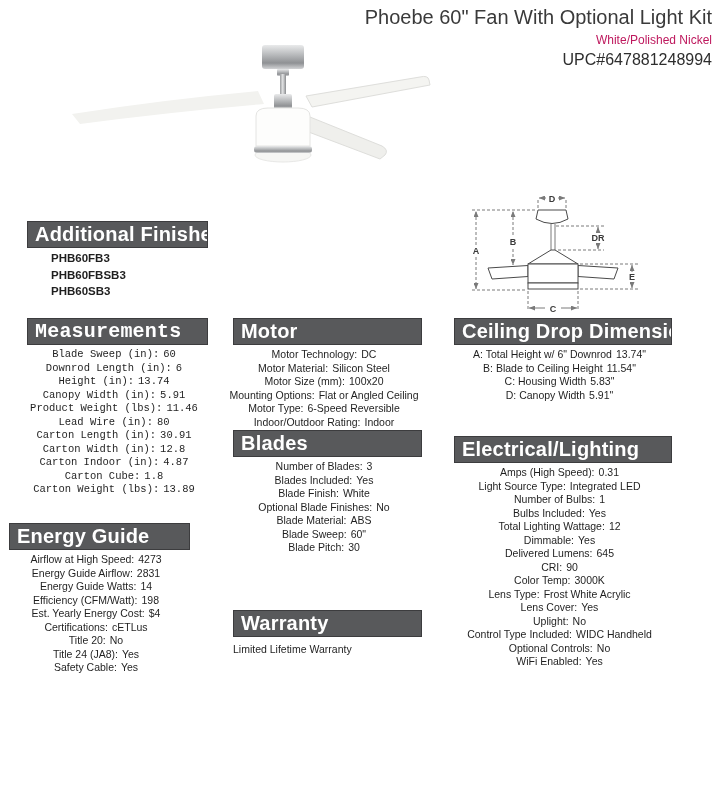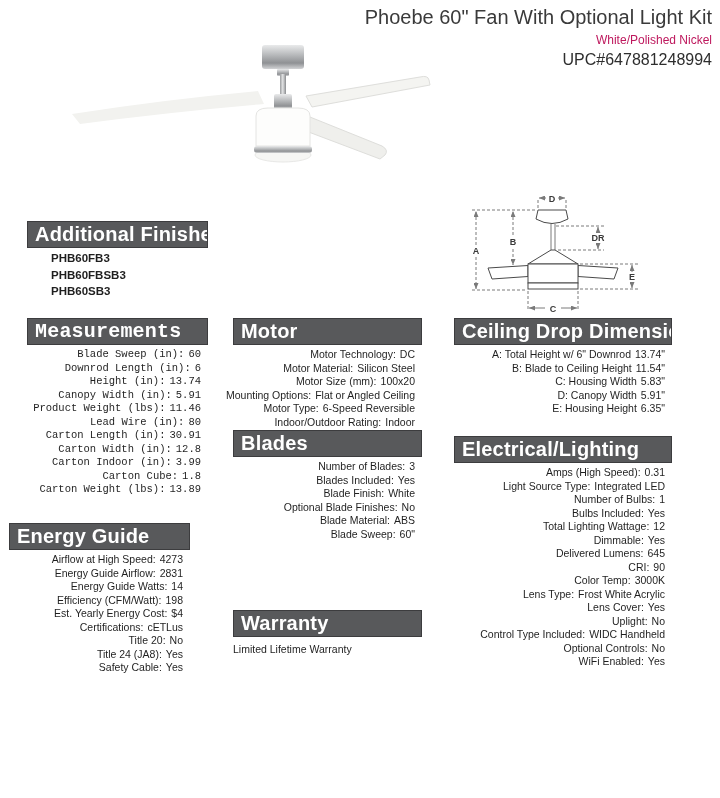--- a/index.html
+++ b/index.html
@@ -20,21 +20,21 @@
 
   
   .section { position:absolute; }
   .section-header {
     background:#58595b; color:#fff; font-weight:bold; font-size:20px;
     height:27px; line-height:25px; padding-left:7px;
     border:1px solid #3c3c3e; box-sizing:border-box;
     letter-spacing:0.2px; white-space:nowrap; overflow:hidden;
   }
   .spec-rows { margin-top:3px; padding-right:7px; }
-  .spec-row  { display:flex; justify-content:flex-end; font-size:10.5px; line-height:13.5px; }
+  .spec-row  { display:flex; justify-content:center; font-size:10.5px; line-height:13.5px; }
   .spec-label { white-space:nowrap; }
   .spec-value { white-space:nowrap; text-align:right; margin-left:4px; }
 
   .finish-list { margin-top:2px; }
   .finish-item { font-weight:bold; font-size:11.5px; line-height:16.5px;margin-left:24px; }
 
   .warranty-text { margin-top:6px; font-size:10.5px; line-height:13.5px; }
 
   #sec-finishes     { left:27px;  top:221px; width:181px; }
   #sec-measurements { left:27px;  top:318px; width:181px;font-family:Liberation Mono, monospace; }
@@ -192,21 +192,21 @@
           <span class="spec-value">30.91</span>
         </div>
 
         <div class="spec-row">
           <span class="spec-label">Carton Width (in):</span>
           <span class="spec-value">12.8</span>
         </div>
 
         <div class="spec-row">
           <span class="spec-label">Carton Indoor (in):</span>
-          <span class="spec-value">3.99</span>
+          <span class="spec-value">4.87</span>
         </div>
 
         <div class="spec-row">
           <span class="spec-label">Carton Cube:</span>
           <span class="spec-value">1.8</span>
         </div>
 
         <div class="spec-row">
           <span class="spec-label">Carton Weight (lbs):</span>
           <span class="spec-value">13.89</span>
@@ -328,20 +328,24 @@
         <div class="spec-row">
           <span class="spec-label">Blade Material:</span>
           <span class="spec-value">ABS</span>
         </div>
 
         <div class="spec-row">
           <span class="spec-label">Blade Sweep:</span>
           <span class="spec-value">60"</span>
         </div>
 
+        <div class="spec-row">
+          <span class="spec-label">Blade Pitch:</span>
+          <span class="spec-value">30</span>
+        </div>
       </div>
   </div>
 
   <div class="section" id="sec-warranty">
     <div class="section-header">Warranty</div>
     <div class="warranty-text">Limited Lifetime Warranty</div>
   </div>
 
   <div class="section" id="sec-ceiling">
     <div class="section-header">Ceiling Drop Dimensions</div>
@@ -360,24 +364,20 @@
         <div class="spec-row">
           <span class="spec-label">C: Housing Width</span>
           <span class="spec-value">5.83"</span>
         </div>
 
         <div class="spec-row">
           <span class="spec-label">D: Canopy Width</span>
           <span class="spec-value">5.91"</span>
         </div>
 
-        <div class="spec-row">
-          <span class="spec-label">E: Housing Height</span>
-          <span class="spec-value">6.35"</span>
-        </div>
       </div>
   </div>
 
   <div class="section" id="sec-electrical">
     <div class="section-header">Electrical/Lighting</div>
     <div class="spec-rows">
 
         <div class="spec-row">
           <span class="spec-label">Amps (High Speed):</span>
           <span class="spec-value">0.31</span>

